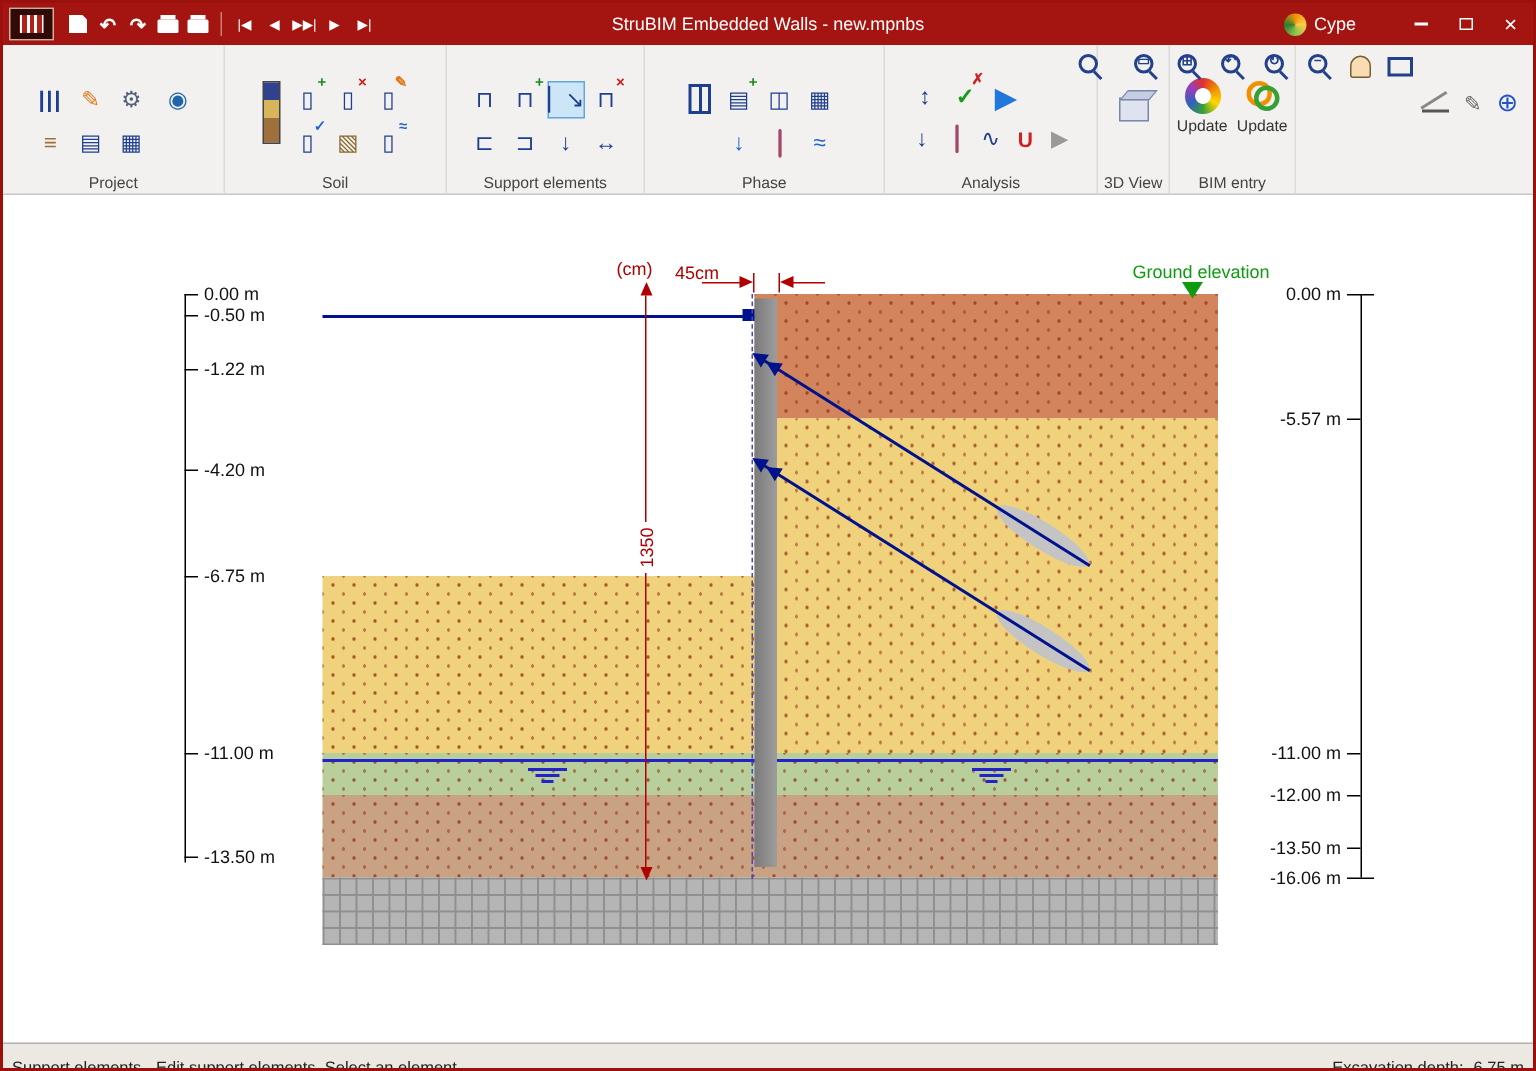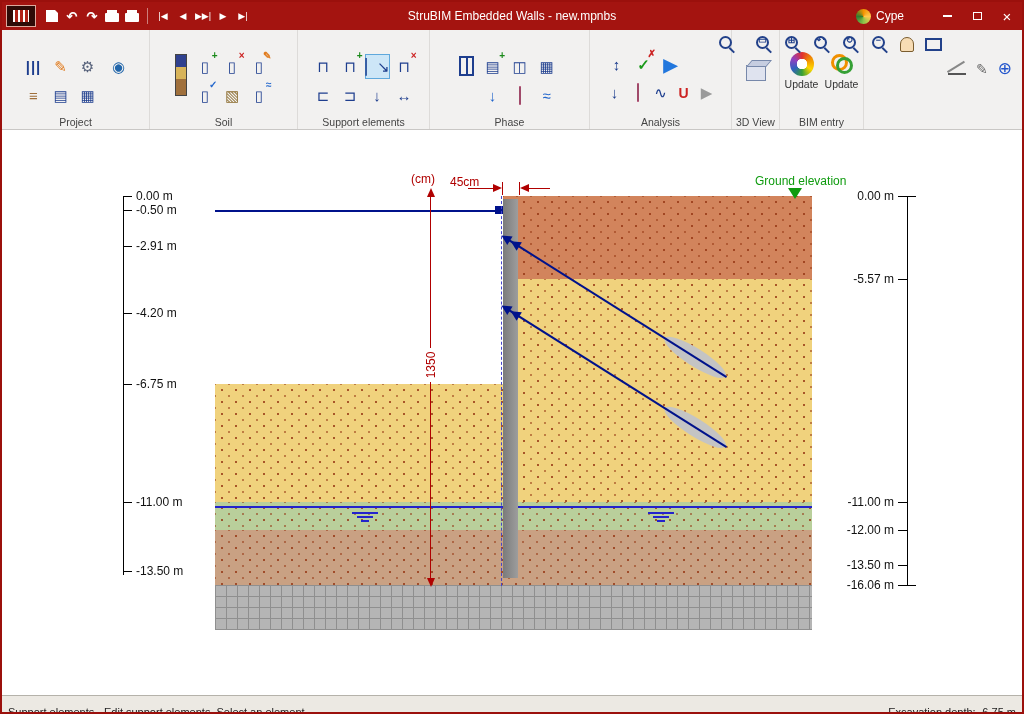--- a/index.html
+++ b/index.html
@@ -320,21 +320,21 @@
     <div class="vline" style="left:121px;top:66px;height:379px"></div>
     <div class="tick" style="left:121px;top:66px;width:9px"></div>
     <div class="tick" style="left:121px;top:80px;width:9px"></div>
     <div class="tick" style="left:121px;top:116px;width:9px"></div>
     <div class="tick" style="left:121px;top:183px;width:9px"></div>
     <div class="tick" style="left:121px;top:254px;width:9px"></div>
     <div class="tick" style="left:121px;top:372px;width:9px"></div>
     <div class="tick" style="left:121px;top:441px;width:9px"></div>
     <div class="dl" style="left:134px;top:59px">0.00 m</div>
     <div class="dl" style="left:134px;top:73px">-0.50 m</div>
-    <div class="dl" style="left:134px;top:109px">-2.91 m</div>
+    <div class="dl" style="left:134px;top:109px">-1.22 m</div>
     <div class="dl" style="left:134px;top:176px">-4.20 m</div>
     <div class="dl" style="left:134px;top:247px">-6.75 m</div>
     <div class="dl" style="left:134px;top:365px">-11.00 m</div>
     <div class="dl" style="left:134px;top:434px">-13.50 m</div>
 
     <div class="vline" style="left:905px;top:66px;height:389px"></div>
     <div class="tick" style="left:896px;top:66px;width:18px"></div>
     <div class="tick" style="left:896px;top:149px;width:9px"></div>
     <div class="tick" style="left:896px;top:372px;width:9px"></div>
     <div class="tick" style="left:896px;top:400px;width:9px"></div>

